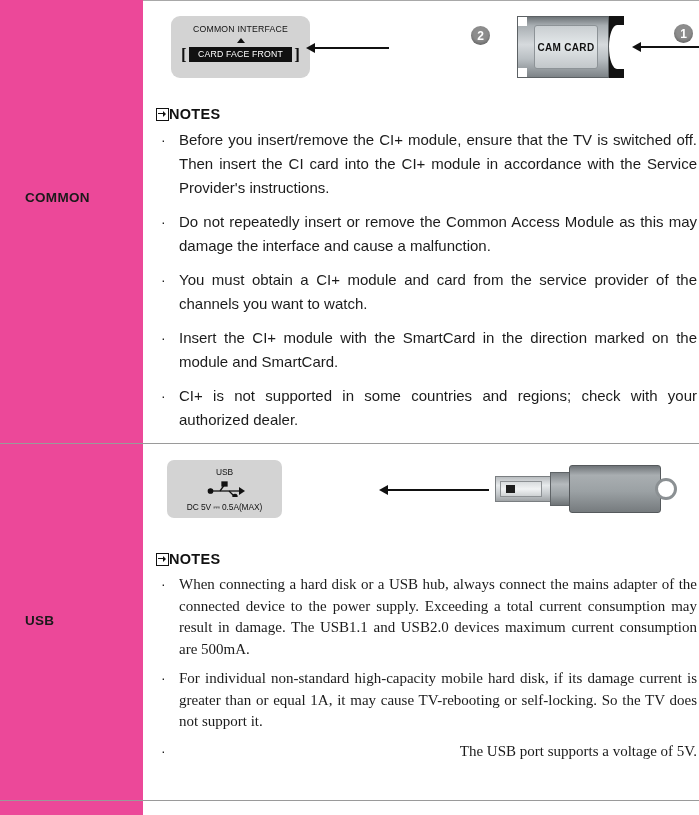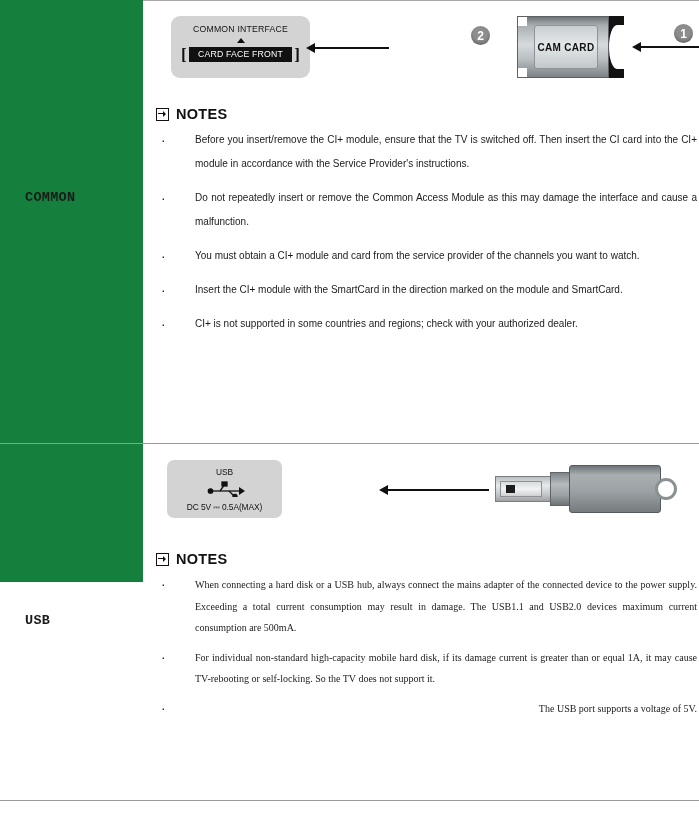--- a/index.html
+++ b/index.html
@@ -6,42 +6,41 @@
   body{
     width:699px;height:815px;background:#ffffff;
     font-family:"Liberation Sans",sans-serif;
     -webkit-font-smoothing:antialiased;
     overflow:hidden;
   }
   .page{position:relative;width:699px;height:815px;}
 
   
   .labelcol{
-    position:absolute;left:0;top:0;width:143px;height:582px;
-    background:#15803d;
-    font-family:Liberation Mono, monospace;
+    position:absolute;left:0;top:0;width:143px;height:815px;
+    background:#ec4899;
   }
   .label-cell{
     position:absolute;left:0;width:143px;
     box-sizing:border-box;padding-left:25px;
     font-weight:bold;font-size:13.5px;color:#1a1a1a;
     letter-spacing:.3px;line-height:26px;
   }
   .label-ci{top:185px;}
   .label-usb{top:608px;}
 
   
   .content{position:absolute;left:143px;top:0;width:556px;height:815px;background:#fff;}
   .rowtop{position:absolute;left:0;top:0;width:556px;height:1px;background:#a8a8a8;}
   .divider{position:absolute;left:0;width:699px;height:1px;background:#9a9a9a;}
   .div1{top:443px;}
   .div2{top:800px;}
 
   
-  .notes{position:absolute;display:flex;align-items:center;gap:7px;}
+  .notes{position:absolute;display:flex;align-items:center;}
   .notes-icon{
     width:13px;height:13px;border:1.6px solid #111;box-sizing:border-box;
     position:relative;display:block;
   }
   .notes-icon:before{
     content:"";position:absolute;left:1px;top:4.4px;width:7px;height:1.6px;background:#111;
   }
   .notes-icon:after{
     content:"";position:absolute;left:6px;top:2.1px;
     border-top:3.1px solid transparent;border-bottom:3.1px solid transparent;
@@ -49,22 +48,22 @@
   }
   .notes-label{font-weight:bold;font-size:14.5px;color:#111;letter-spacing:.3px;}
 
   
   .bullets{position:absolute;left:13px;width:541px;}
   .bullet{position:relative;padding-left:23px;margin-bottom:10px;}
   .bullet .dot{
     position:absolute;left:5px;top:0;font-size:14px;color:#222;line-height:24px;
   }
   .bullet .txt{
-    display:block;font-size:10px;color:#1b1b1b;line-height:24px;
-    text-align:justify;text-justify:inter-word;margin-left:16px;
+    display:block;font-size:15px;color:#1b1b1b;line-height:24px;
+    text-align:justify;text-justify:inter-word;
   }
   .bullet.nojust .txt{text-align:right;}
   .bullets.tight .bullet{margin-bottom:8px;}
   .bullets.tight .bullet .txt{line-height:21.5px;font-family:Liberation Serif, serif;}
   .bullets.tight .bullet .dot{line-height:21.5px;}
 
   
   .ci-diagram{position:absolute;left:0;top:0;width:654px;height:100px;}
 
   

